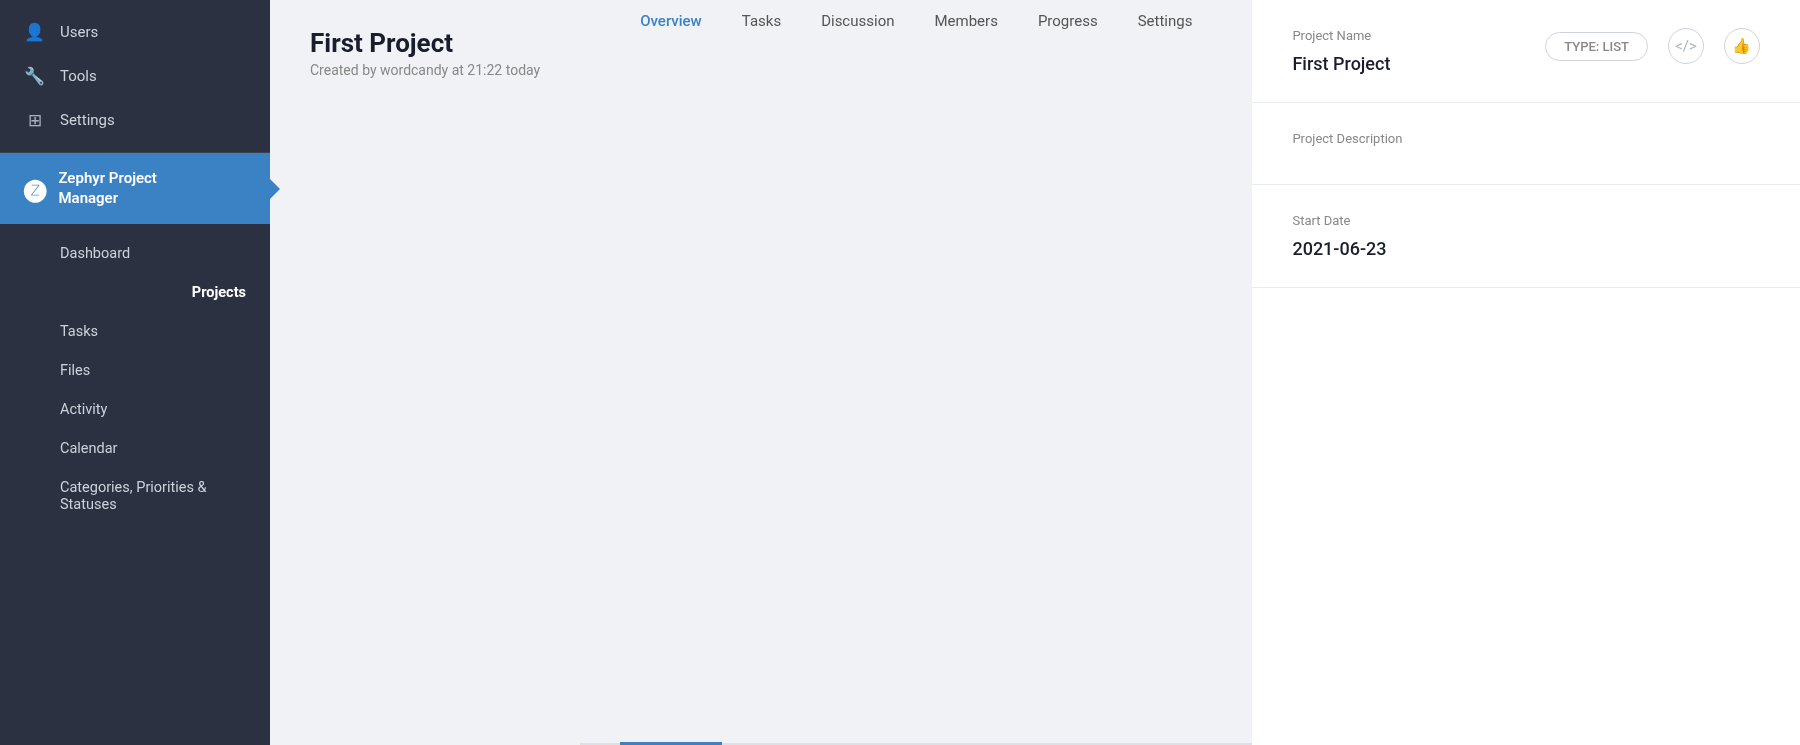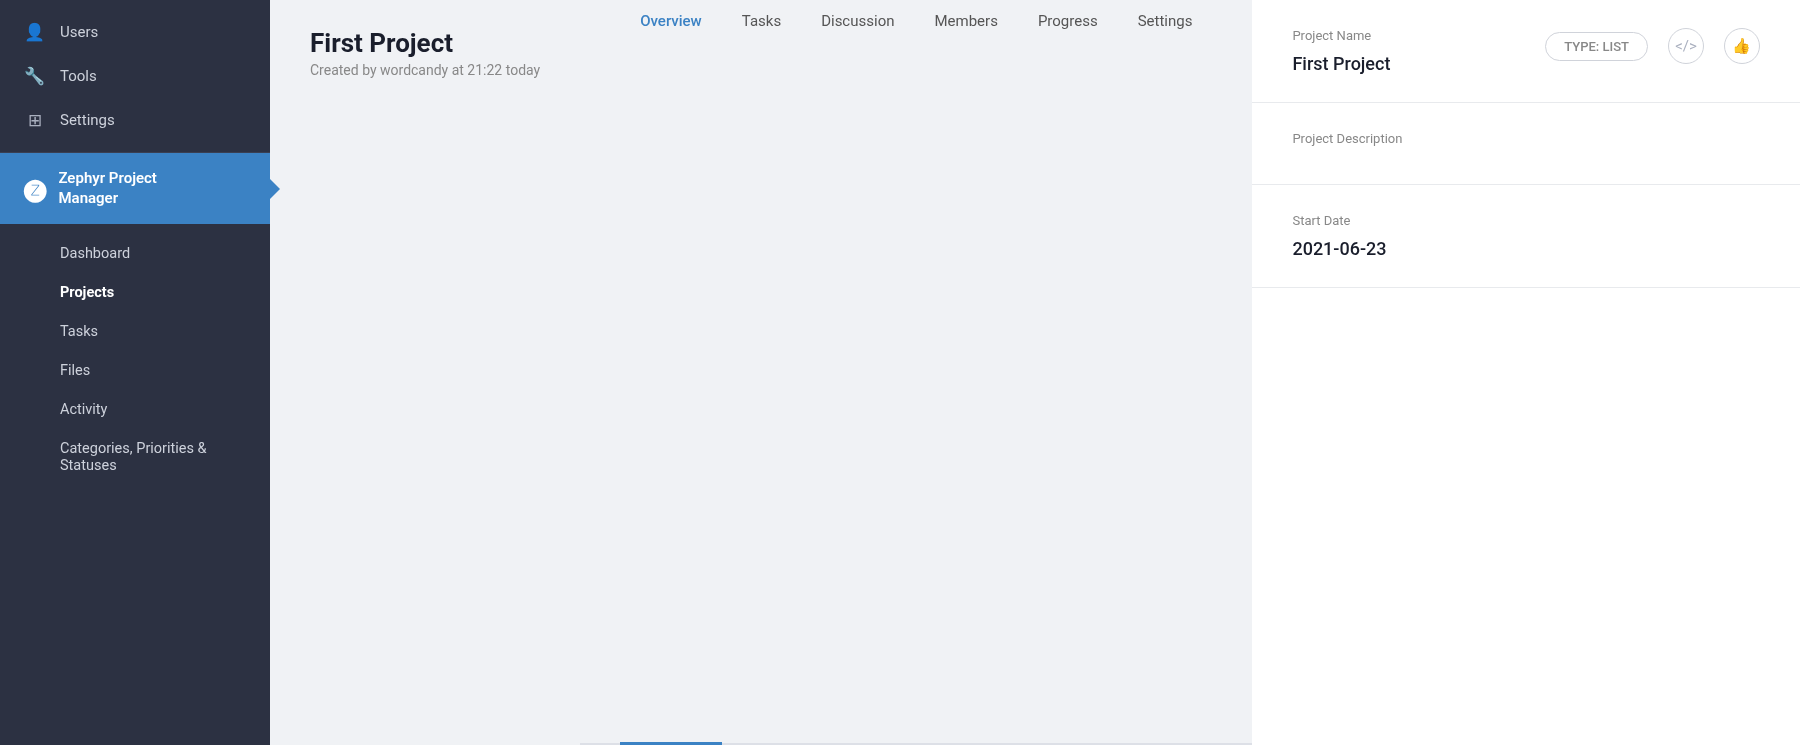--- a/index.html
+++ b/index.html
@@ -83,20 +83,21 @@
       display: flex;
       align-items: center;
       padding: 11px 24px;
       cursor: pointer;
       font-size: 14.5px;
       color: #cdd1db;
     }
     .sidebar-subnav-item.active {
       color: #fff;
       font-weight: 700;
+      justify-content: flex-end;
     }
 
     
     .main {
       flex: 1;
       display: flex;
       flex-direction: row;
       height: 100%;
       background: #f0f2f5;
       overflow: hidden;
@@ -243,20 +244,23 @@
       <span>Projects</span>
     </div>
     <div class="sidebar-subnav-item">
       <span>Tasks</span>
     </div>
     <div class="sidebar-subnav-item">
       <span>Files</span>
     </div>
     <div class="sidebar-subnav-item">
       <span>Activity</span>
+    </div>
+    <div class="sidebar-subnav-item">
+      <span>Calendar</span>
     </div>
     <div class="sidebar-subnav-item">
       <span>Categories, Priorities &amp;<br>Statuses</span>
     </div>
   </div>
 </nav>
 
 <div class="main">
 
   <div class="page-header">

